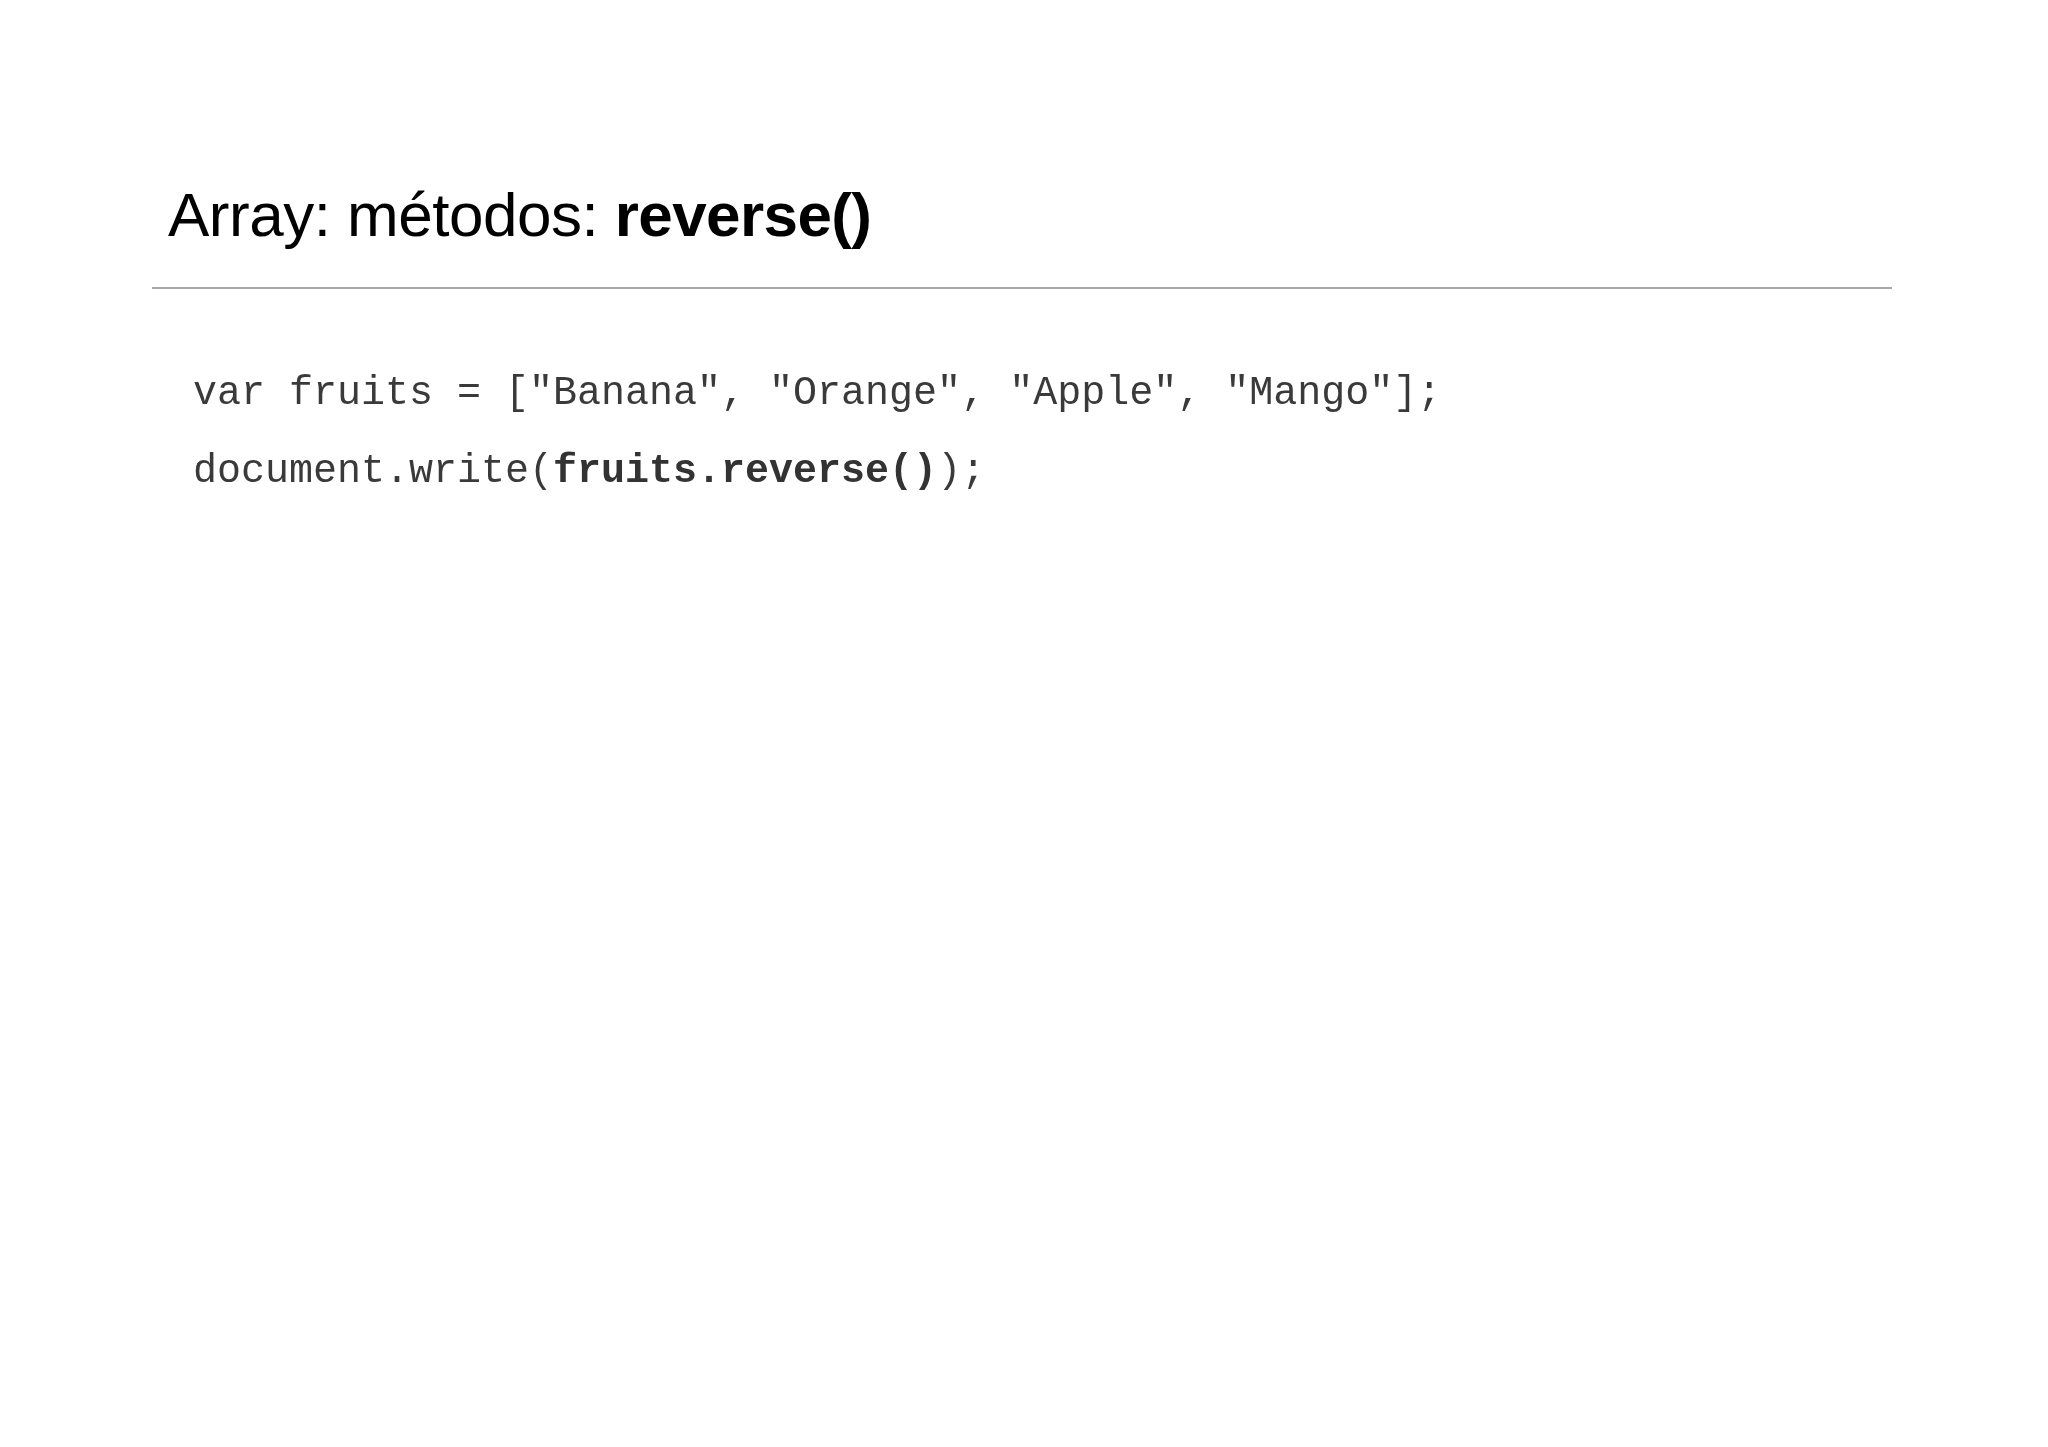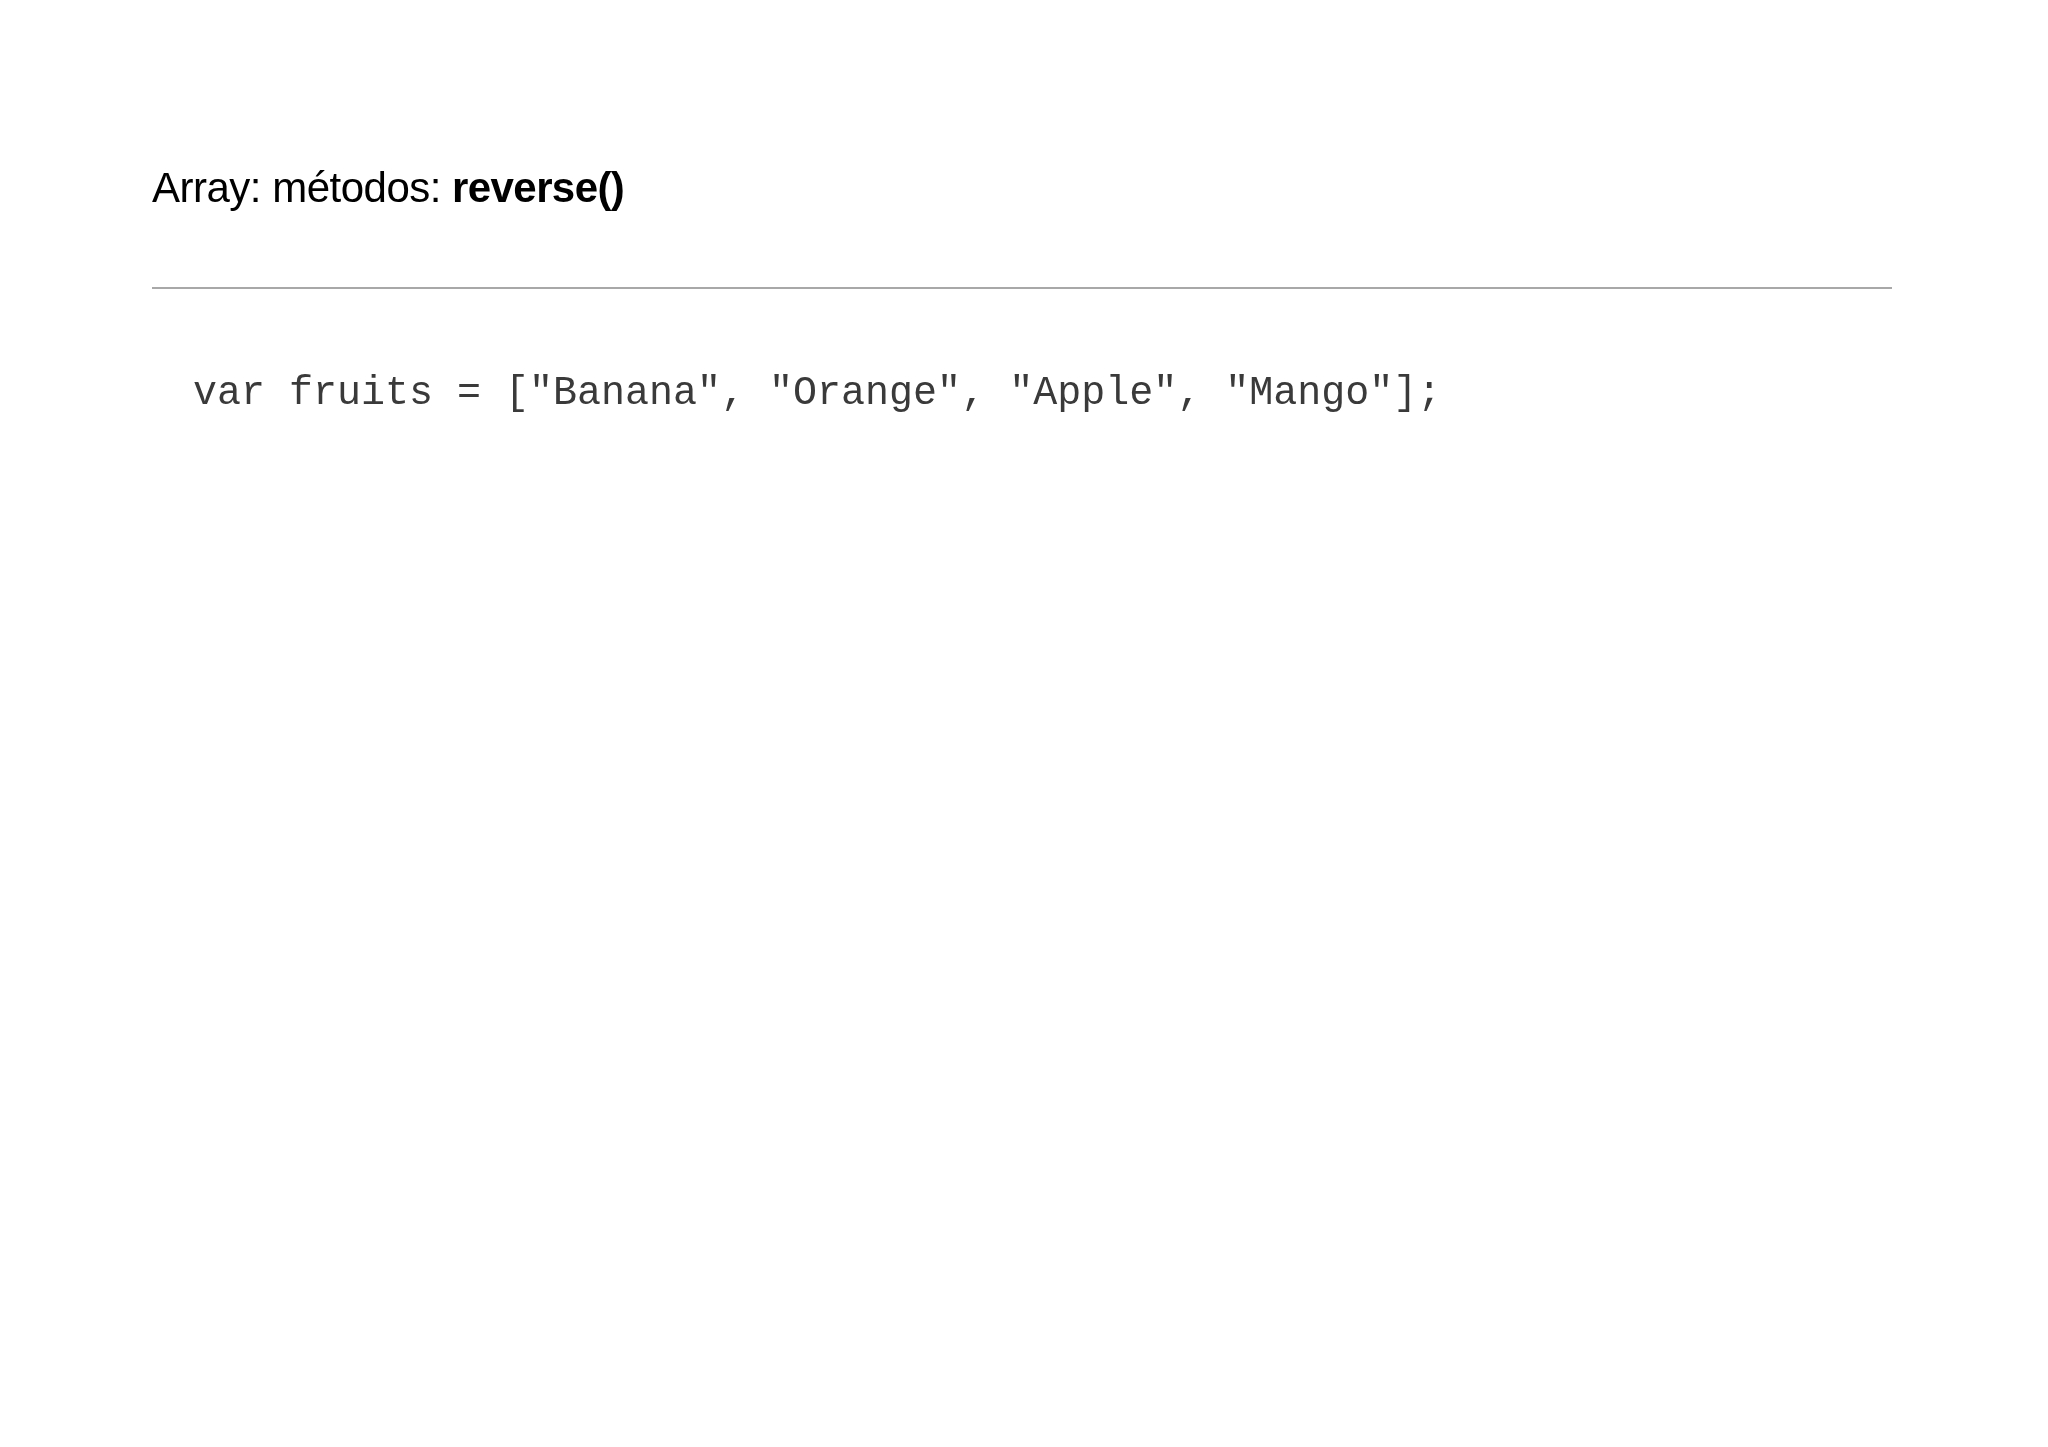--- a/index.html
+++ b/index.html
@@ -17,24 +17,24 @@
     overflow: hidden;
     font-family: "Liberation Sans", sans-serif;
     -webkit-font-smoothing: antialiased;
   }
 
   
   .slide-title {
     position: absolute;
     left: 152px;
     top: 166px;
-    margin: 0;
+    margin: 16px;
     padding: 0;
     font-family: "Liberation Sans", sans-serif;
-    font-size: 42px;
+    font-size: 62px;
     font-weight: 400;
     line-height: 1.05;
     color: #000000;
     letter-spacing: -0.5px;
     white-space: pre;
   }
 
   .slide-title .title-strong {
     font-weight: 700;
     letter-spacing: -0.6px;
@@ -90,15 +90,15 @@
 </style>
 </head>
 <body>
 
 <div class="slide">
 
   <h1 class="slide-title"><span>Array: métodos: </span><span class="title-strong">reverse()</span></h1>
 
   <hr class="title-rule">
 
-  <pre class="code-block"><span class="code-line"><span>var fruits = ["Banana", "Orange", "Apple", "Mango"];</span></span><span class="code-line blank">&nbsp;</span></pre>
+  <pre class="code-block"><span class="code-line"><span>var fruits = ["Banana", "Orange", "Apple", "Mango"];</span></span><span class="code-line"><span>document.write(</span><span class="tok-bold">fruits.reverse()</span><span>);</span></span><span class="code-line blank">&nbsp;</span></pre>
 
 </div>
 
 </body></html>

